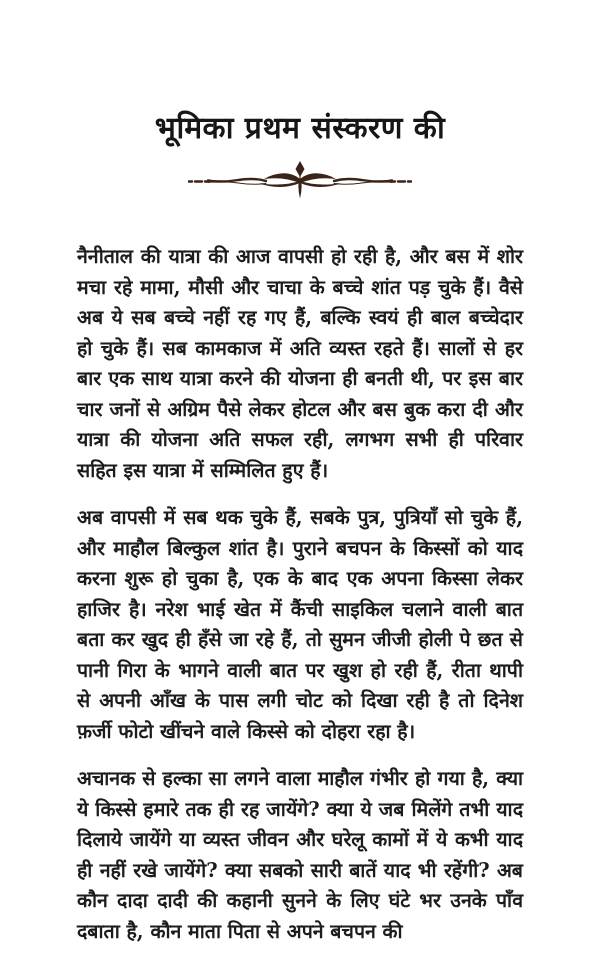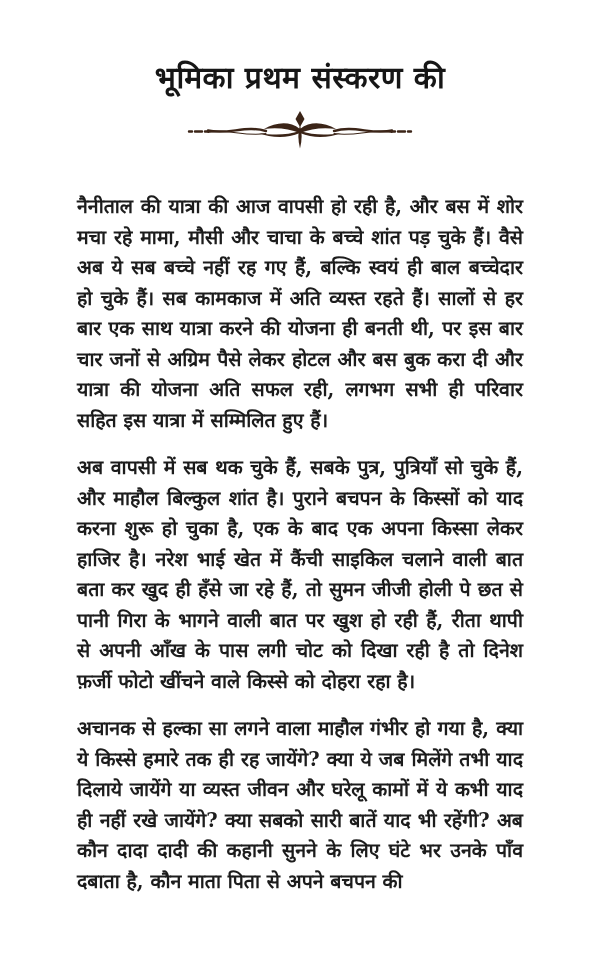--- a/index.html
+++ b/index.html
@@ -11,21 +11,21 @@
     position: relative;
     width: 600px;
     height: 960px;
     background: #ffffff;
     overflow: hidden;
     font-family: "DejaVu Serif", "Liberation Serif", serif;
     color: #1c1c1c;
   }
   .title {
     margin: 0;
-    padding-top: 60px;
+    padding-top: 110px;
     text-align: center;
     font-size: 30px;
     line-height: 1.2;
     font-weight: 700;
     letter-spacing: 0.5px;
     color: #161616;
   }
   .divider {
     width: 240px;
     margin: 14px auto 0 auto;

